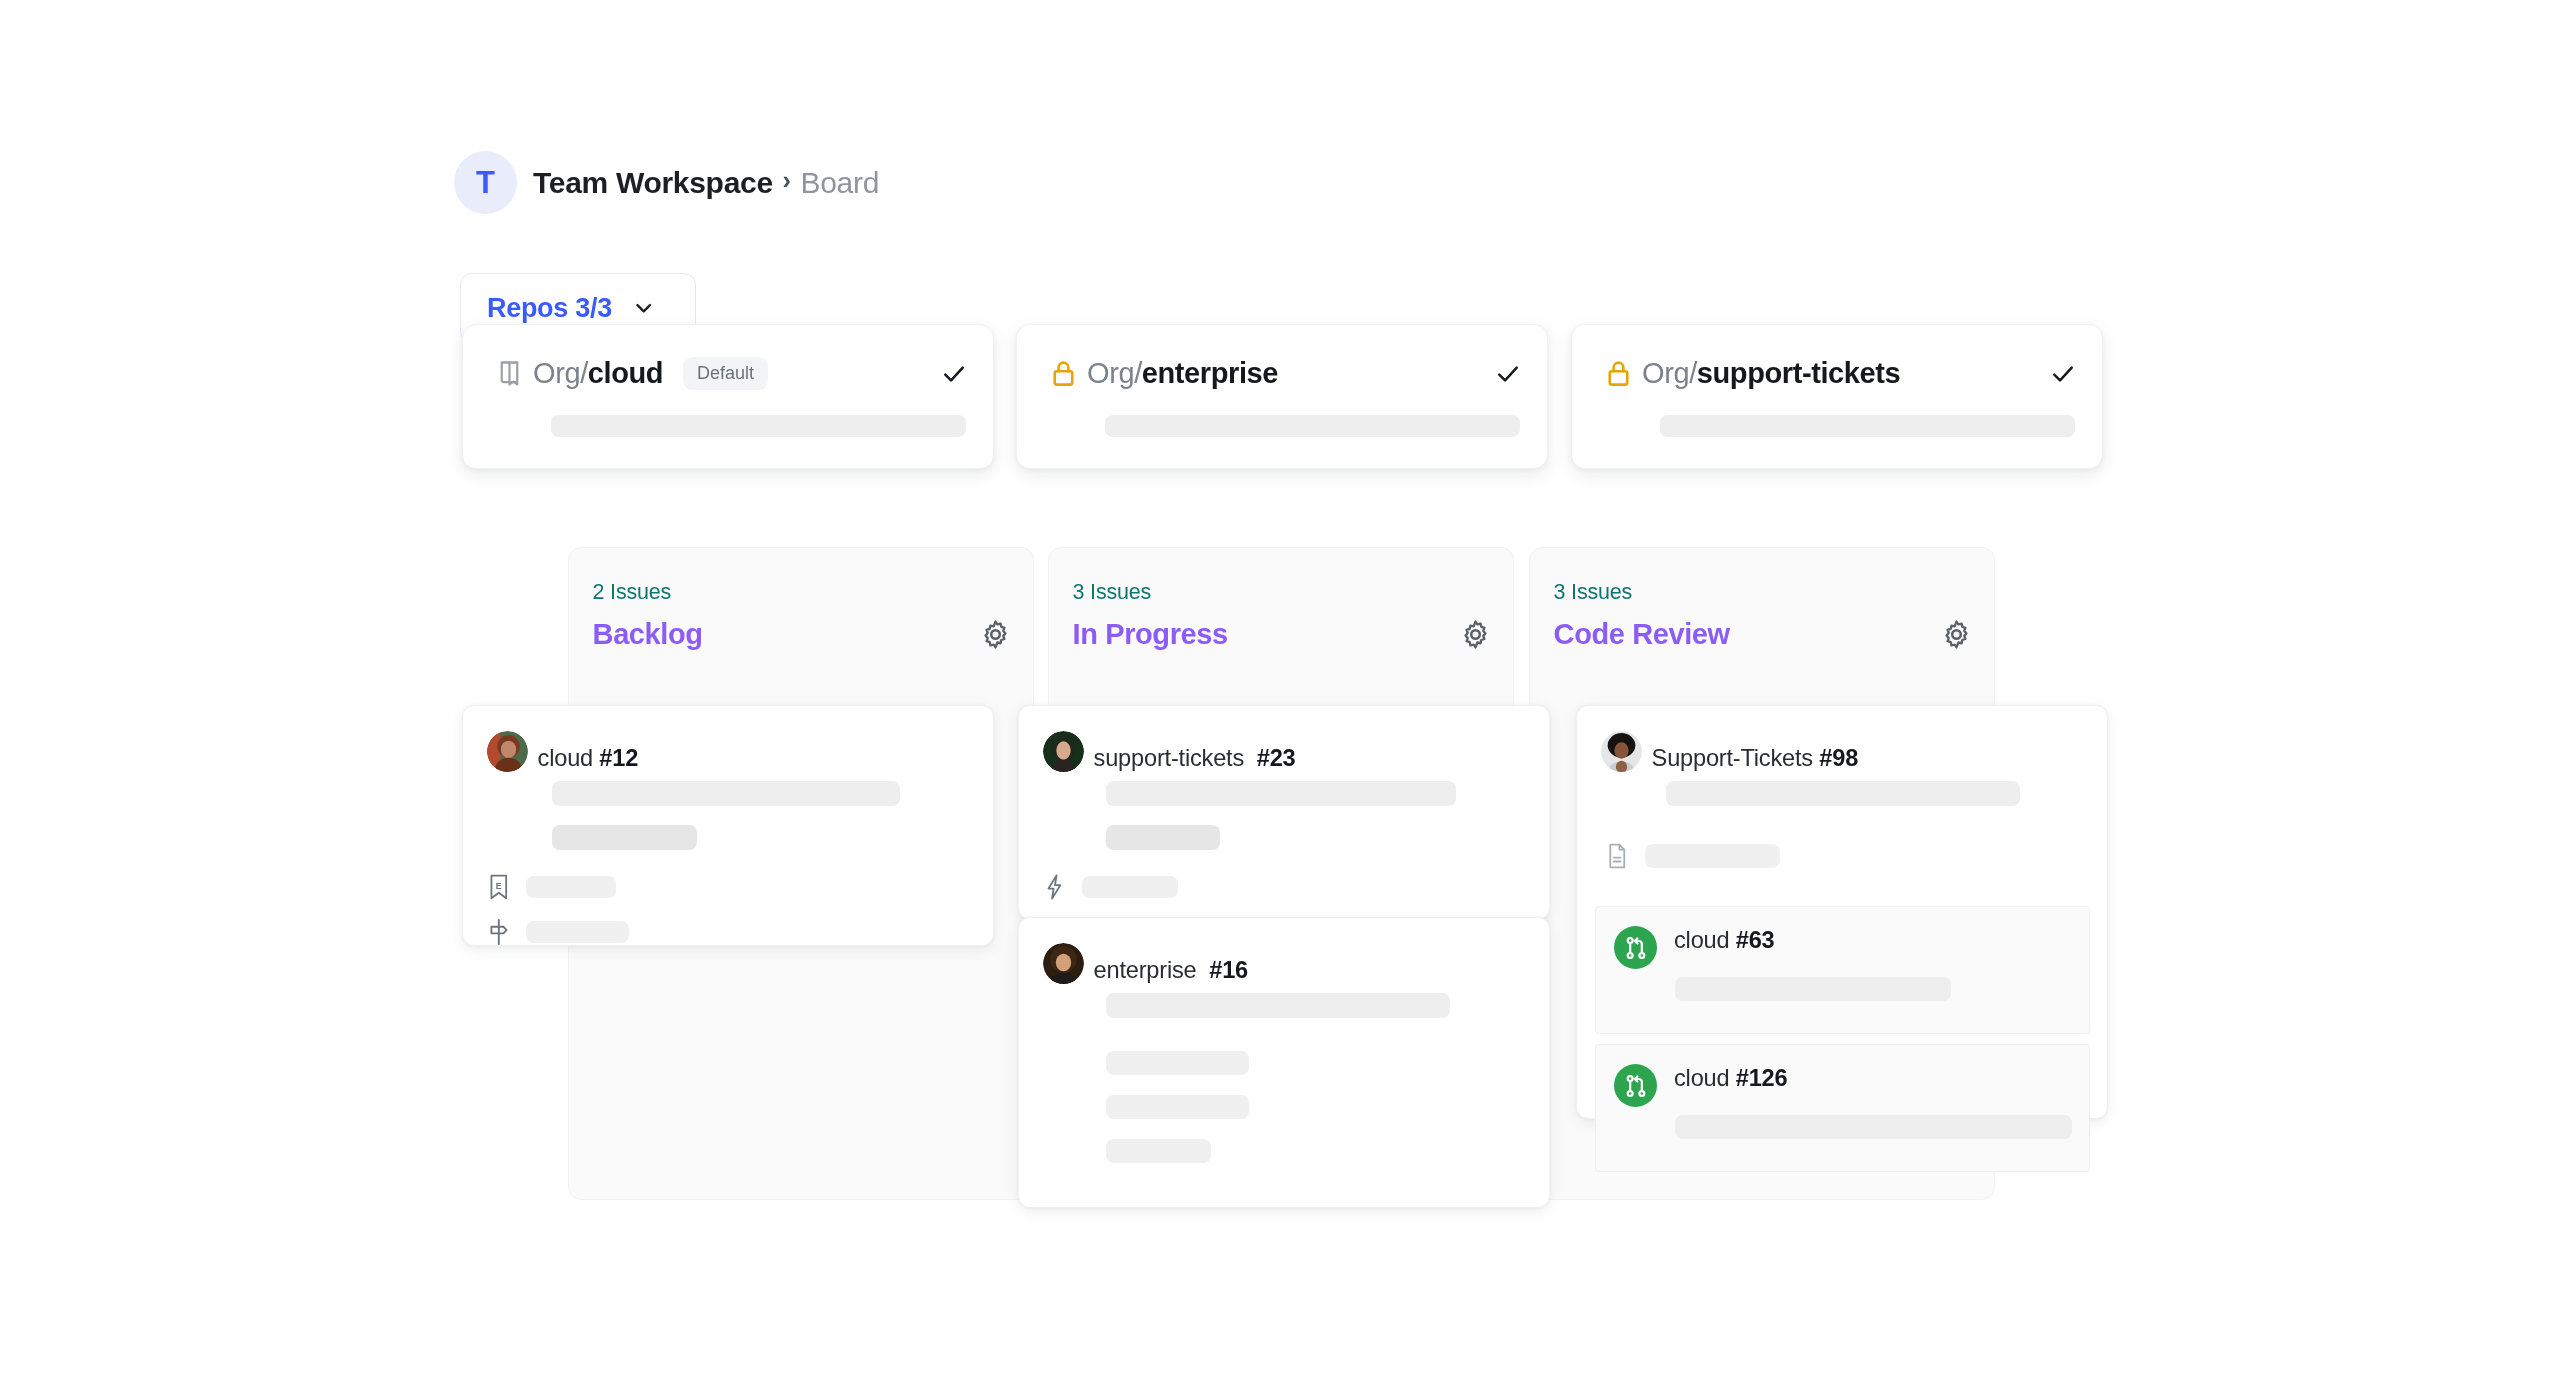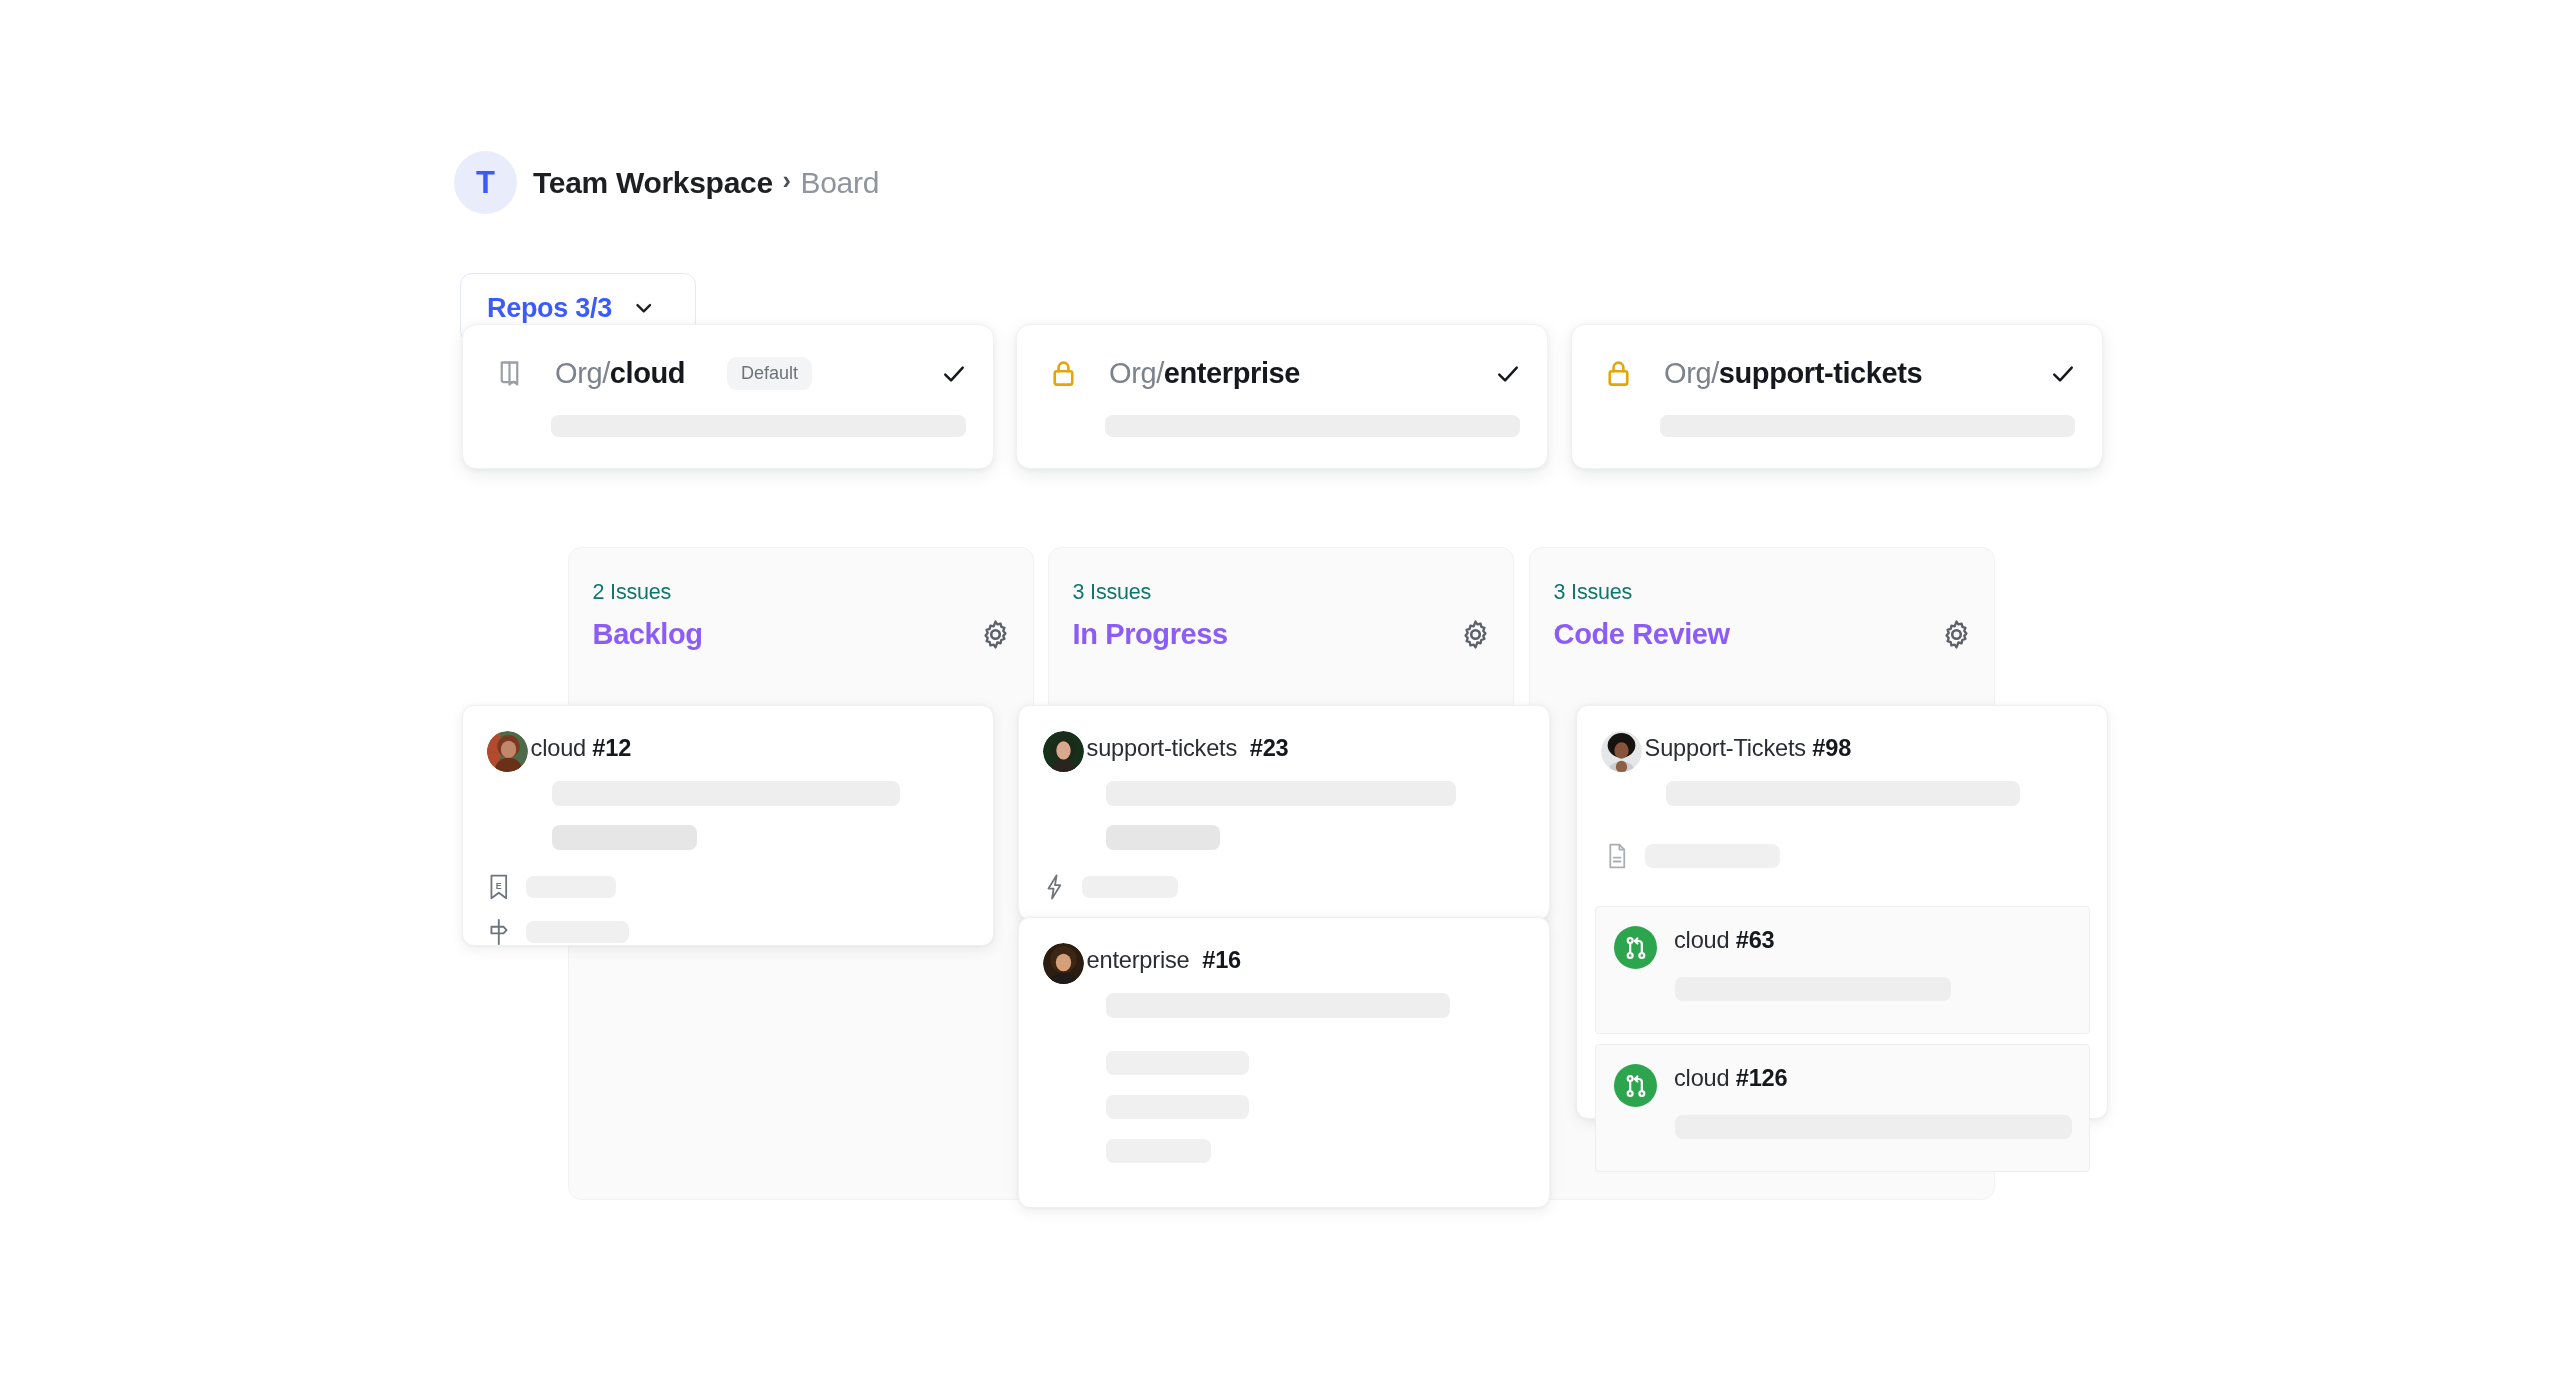--- a/index.html
+++ b/index.html
@@ -51,21 +51,21 @@
     border-radius: 14px;
     box-shadow: 0 5.4px 18px rgba(16,24,40,0.08), 0 1.1px 4.3px rgba(16,24,40,0.04);
   }
   .repo-card.c0 { left: 462px;  width: 532px; }
   .repo-card.c1 { left: 1016px; width: 532px; }
   .repo-card.c2 { left: 1571px; width: 532px; }
 
   .repo-head {
     position: absolute; left: 0; top: 0; right: 0; height: 97px;
     display: flex; align-items: center; padding: 0 25px 0 31px;
-    gap: 30px;
+    gap: 8px;
   }
   .repo-icon { width: 31px; height: 31px; flex: 0 0 auto; display:block; }
   .repo-name { font-size: 29px; color: #7c828b; letter-spacing: -0.4px; white-space: nowrap; }
   .repo-name b { color: #15181d; font-weight: 700; }
   .repo-badge {
     margin-left: 11.8px;
     background: #f3f4f5; color: #6d737c;
     font-size: 18px; font-weight: 400;
     border-radius: 9.7px; padding: 5.9px 14px; white-space: nowrap;
   }
@@ -109,21 +109,21 @@
     box-shadow: 0 3.2px 14px rgba(16,24,40,0.07), 0 0.5px 2.7px rgba(16,24,40,0.04);
   }
   
   .icard.b0 { left: 462px;  top: 705px; width: 532px; height: 241px; }
   
   .icard.p0 { left: 1018px; top: 705px; width: 532px; height: 215px; }
   .icard.p1 { left: 1018px; top: 917px; width: 532px; height: 291px; }
   
   .icard.r0 { left: 1576px; top: 705px; width: 532px; height: 414px; }
 
-  .ic-row { position:absolute; left: 23.6px; top: 25px; display:flex; align-items:flex-start; gap: 3px; }
+  .ic-row { position:absolute; left: 23.6px; top: 25px; display:flex; align-items:flex-end; gap: 10px; }
   .avatar { width: 41px; height: 41px; border-radius: 50%; flex:0 0 auto; overflow:hidden; display:block; }
   .ic-title { font-size: 23.6px; color: #2a2d33; letter-spacing: -0.2px; white-space: nowrap; padding-top: 4.3px; }
   .ic-title b { font-weight: 700; color: #15181d; }
 
   
   .meta { position: absolute; display:flex; align-items:center; gap: 16px; }
   .meta .mi { width: 23.6px; height: 28px; flex:0 0 auto; display:block; }
 
   
   .prcard {

